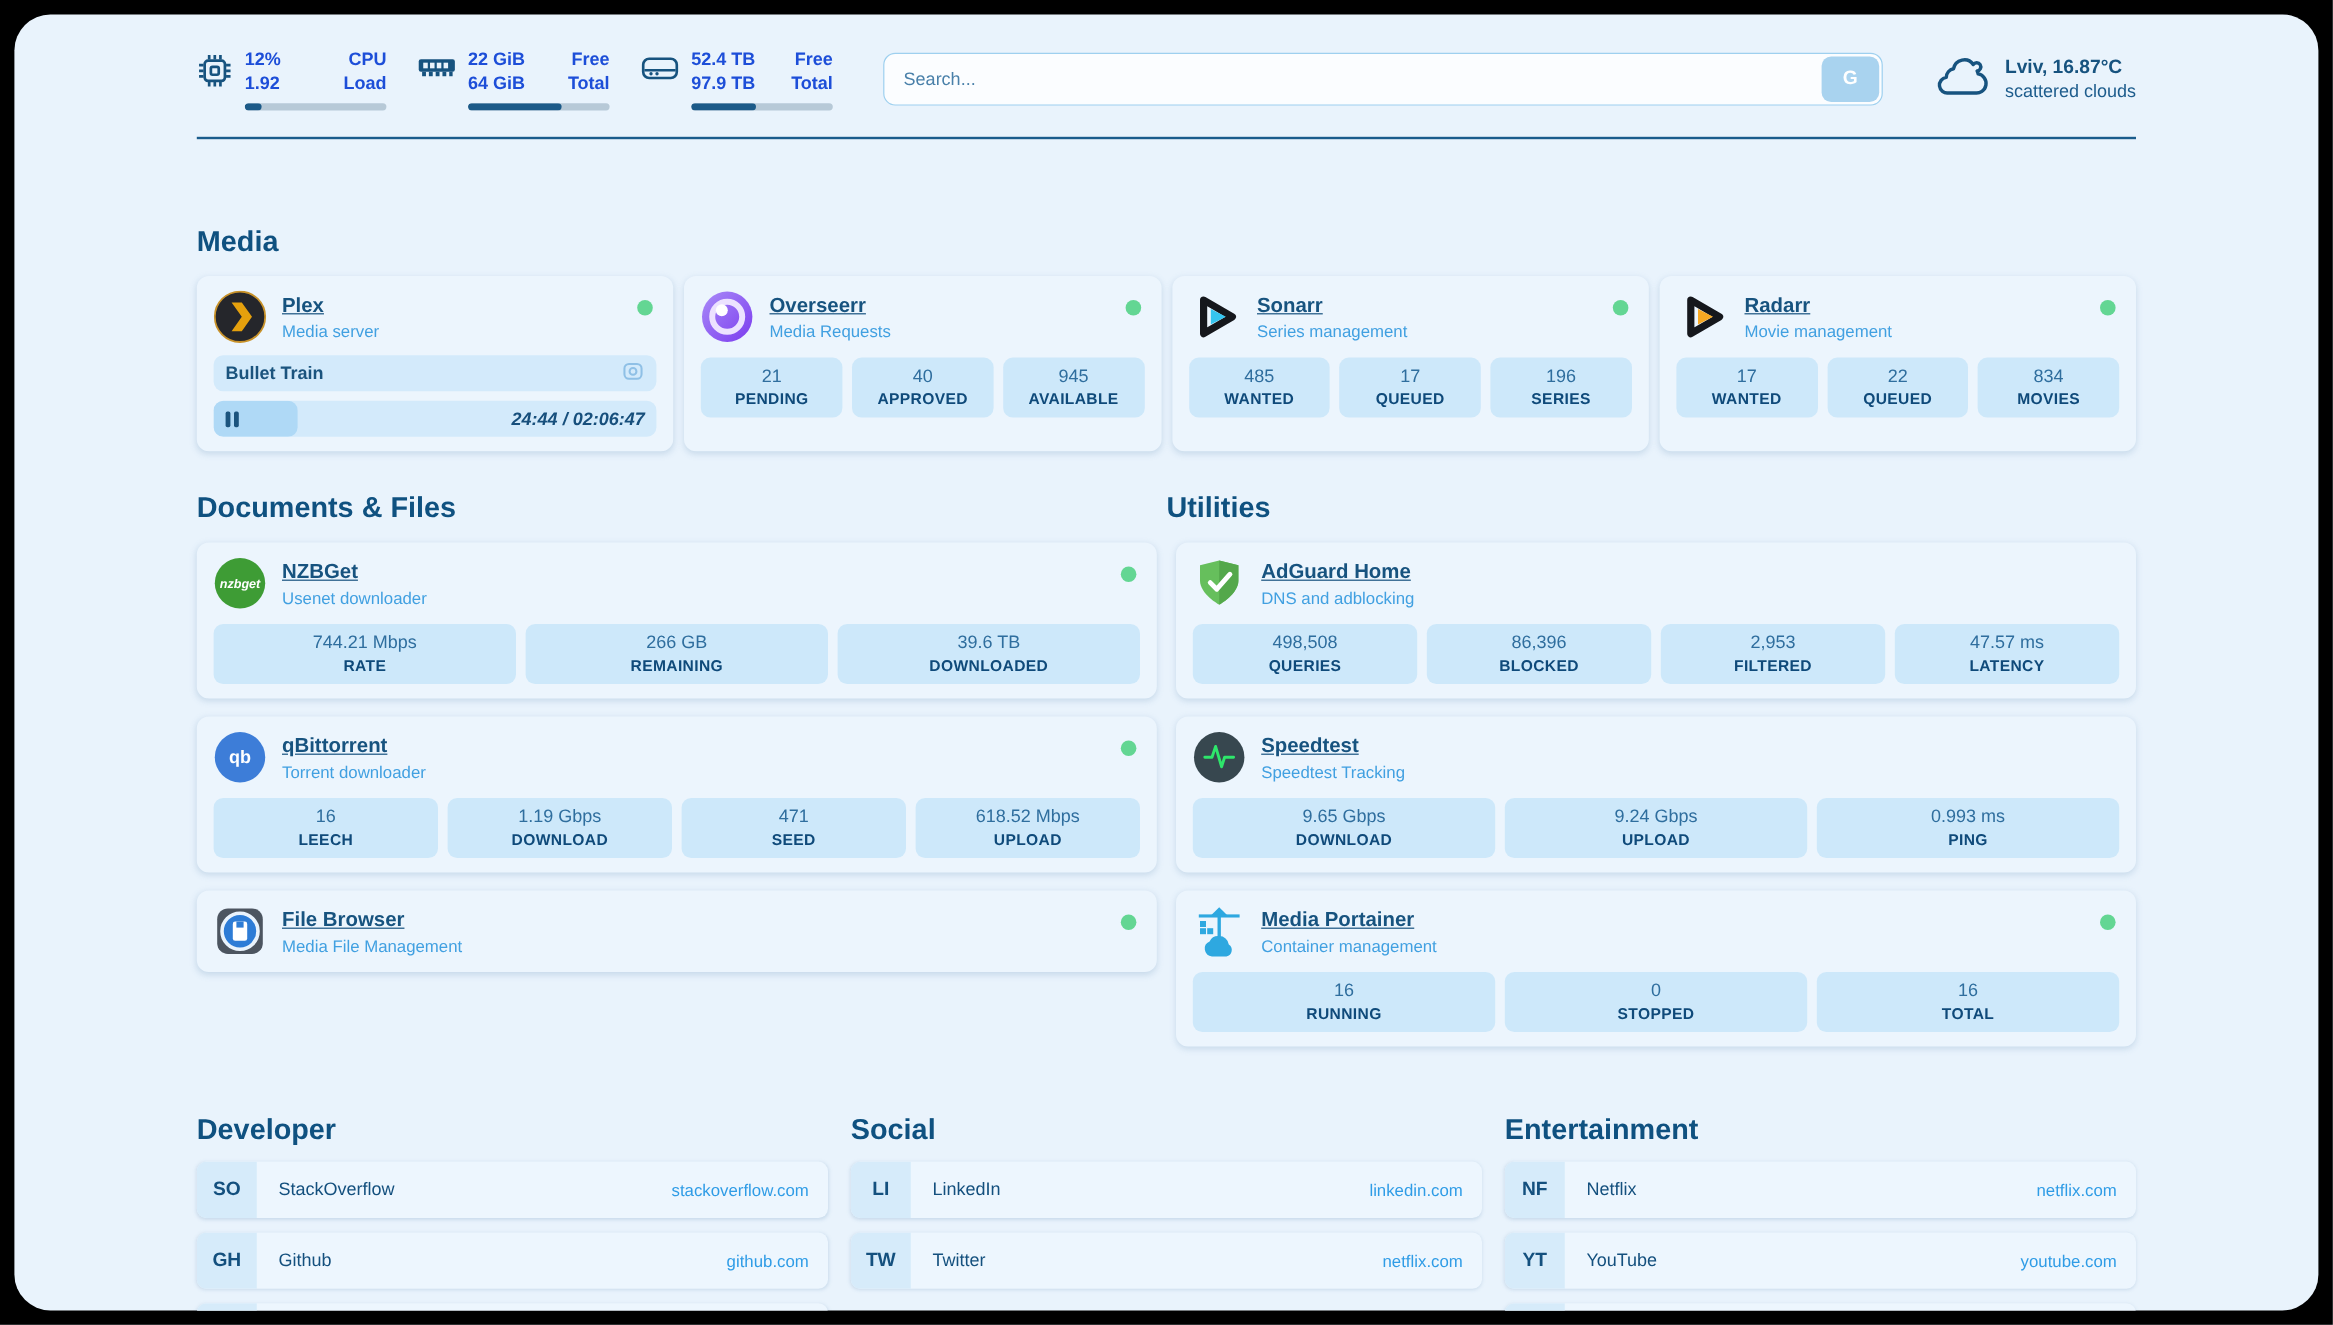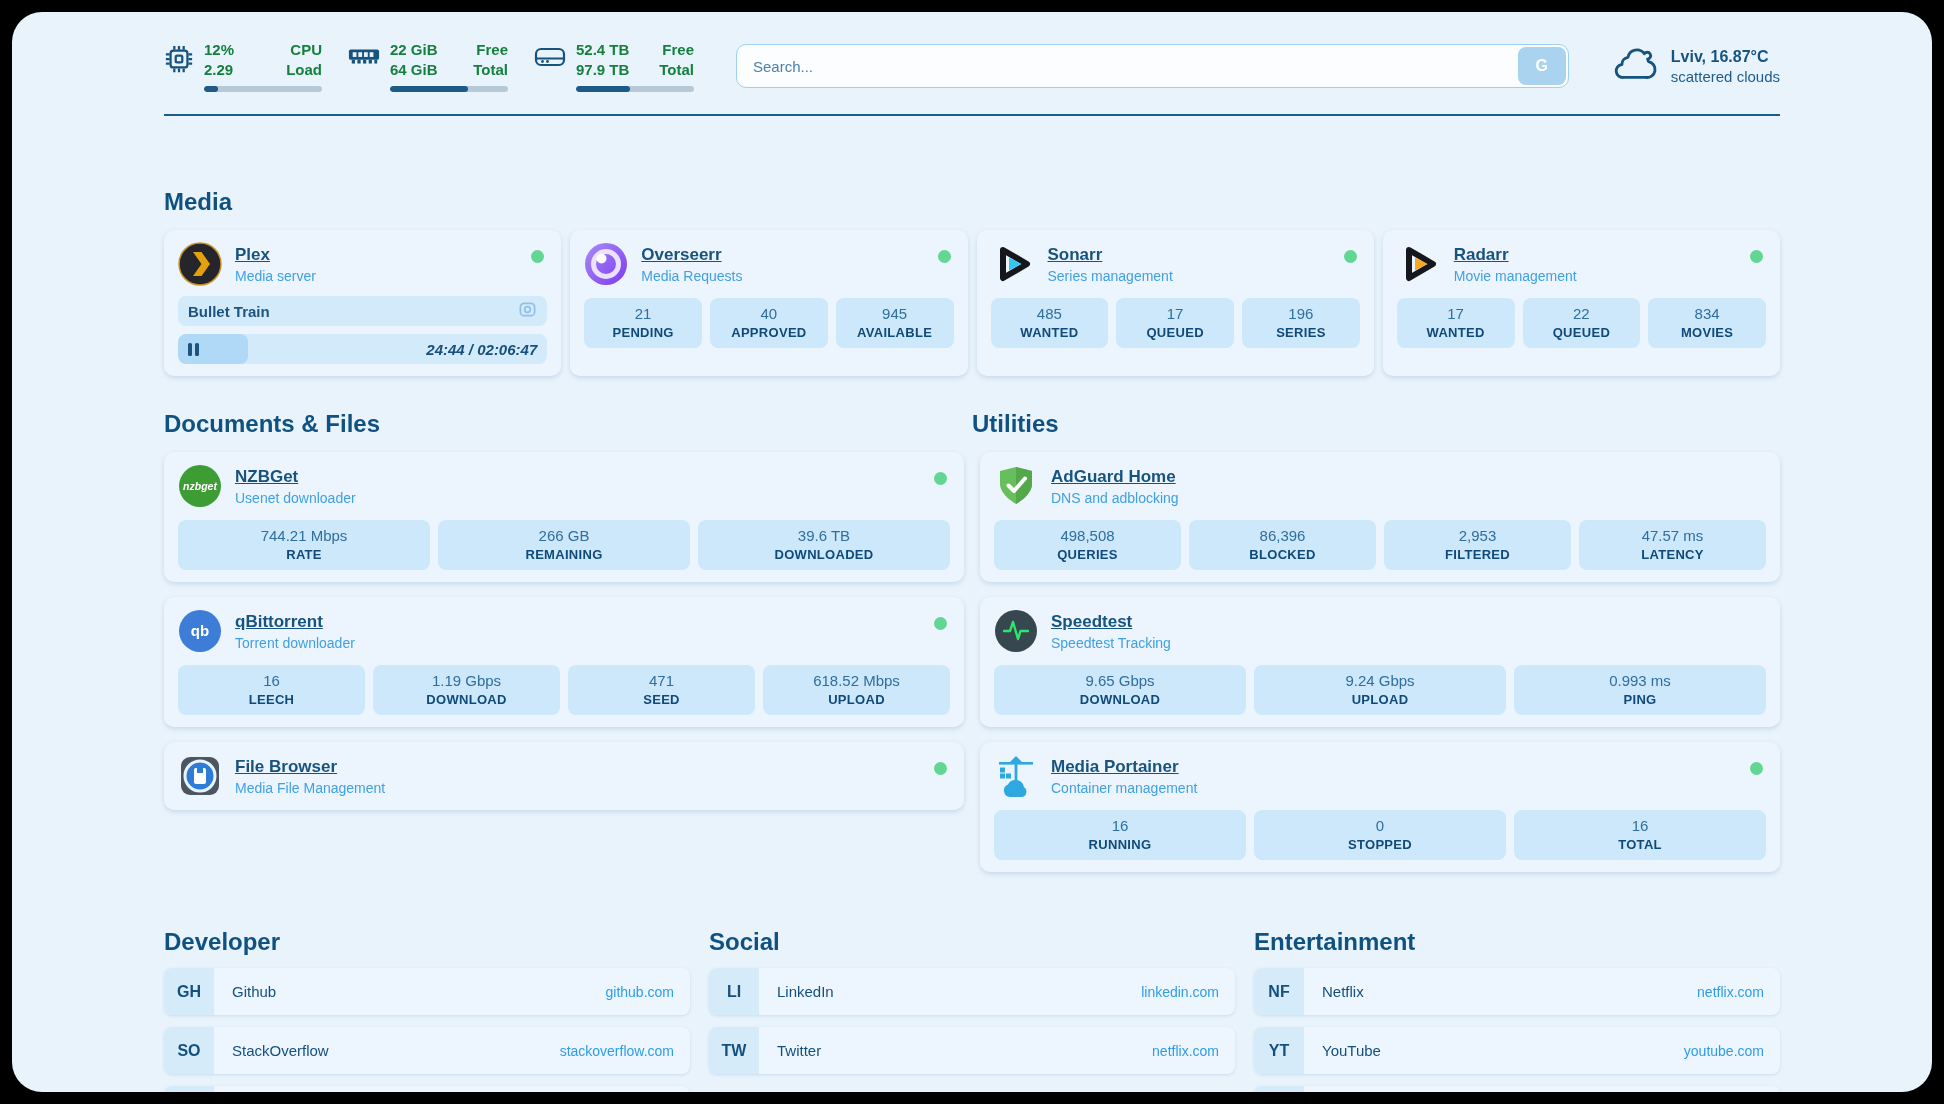--- a/index.html
+++ b/index.html
@@ -7,21 +7,21 @@
   body { background:#000; font-family:"Liberation Sans", sans-serif; overflow:hidden; }
   .panel { width:1920px; height:1080px; margin:12px; background:#e9f3fc; border-radius:30px; overflow:hidden; }
   .content { padding:0 152px; }
 
   
   .topbar { display:flex; align-items:center; padding-top:28px; }
   .hstats { display:flex; align-items:flex-start; gap:26px; }
   .hstat { display:flex; align-items:flex-start; gap:10px; }
   .hstat-icon { margin-top:4px; }
   .hstat-body { display:flex; flex-direction:column; min-width:118px; }
-  .hstat-cols { display:flex; justify-content:space-between; gap:16px; font-size:15px; font-weight:600; color:#15803d; line-height:1.3; }
+  .hstat-cols { display:flex; justify-content:space-between; gap:16px; font-size:15px; font-weight:600; color:#1d4ed8; line-height:1.3; }
   .hstat-labs { text-align:right; }
   .hbar { margin-top:7px; height:6px; border-radius:3px; background:#b7c9d7; overflow:hidden; }
   .hbar-fill { height:100%; background:#1c5a88; border-radius:3px; }
 
   .searchbox { flex:1; position:relative; margin:0 44px 0 42px; height:44px; }
   .searchbox input { width:100%; height:100%; background:#fbfdff; border:1.5px solid #9ed0ef; border-radius:10px; padding:0 60px 0 16px; font-size:15px; color:#17537f; font-family:"Liberation Sans", sans-serif; outline:none; }
   .searchbox input::placeholder { color:#2b6b9b; opacity:.85; }
   .g-btn { position:absolute; top:3px; right:3px; bottom:3px; width:48px; background:#a9d3ef; border:none; border-radius:8px; color:#fff; font-size:16px; font-weight:600; cursor:pointer; font-family:"Liberation Sans", sans-serif; }
 
   .weather { display:flex; align-items:center; gap:12px; }
@@ -83,21 +83,21 @@
                   <rect x="7" y="7" width="18" height="18" rx="3"></rect>
                   <rect x="12.5" y="12.5" width="7" height="7" rx="1.5"></rect>
                   <path d="M11 2v4M16 2v4M21 2v4M11 26v4M16 26v4M21 26v4M2 11h4M2 16h4M2 21h4M26 11h4M26 16h4M26 21h4"></path>
                 </g>
               </svg>
           </span>
           <div class="hstat-body">
             <div class="hstat-cols">
               <div class="hstat-vals">
                 <div>12%</div>
-                <div>2.29</div>
+                <div>1.92</div>
               </div>
               <div class="hstat-labs">
                 <div>CPU</div>
                 <div>Load</div>
               </div>
             </div>
             <div class="hbar">
                 <div class="hbar-fill" style="width: 12%;"></div>
               </div>
           </div>
@@ -517,30 +517,30 @@
           </div>
         </div>
       </div>
     </div>
 
     <div class="grid3">
       <div>
         <h2 class="sec">Developer</h2>
         <div class="links">
           <div class="link-row">
+            <span class="link-abbr">SO</span>
+            <span class="link-name">StackOverflow</span>
+            <span class="link-url">stackoverflow.com</span>
+          </div>
+          <div class="link-row">
             <span class="link-abbr">GH</span>
             <span class="link-name">Github</span>
             <span class="link-url">github.com</span>
           </div>
           <div class="link-row">
-            <span class="link-abbr">SO</span>
-            <span class="link-name">StackOverflow</span>
-            <span class="link-url">stackoverflow.com</span>
-          </div>
-          <div class="link-row">
             <span class="link-abbr">DT</span>
 
           </div>
         </div>
       </div>
       <div>
         <h2 class="sec">Social</h2>
         <div class="links">
           <div class="link-row">
             <span class="link-abbr">LI</span>

